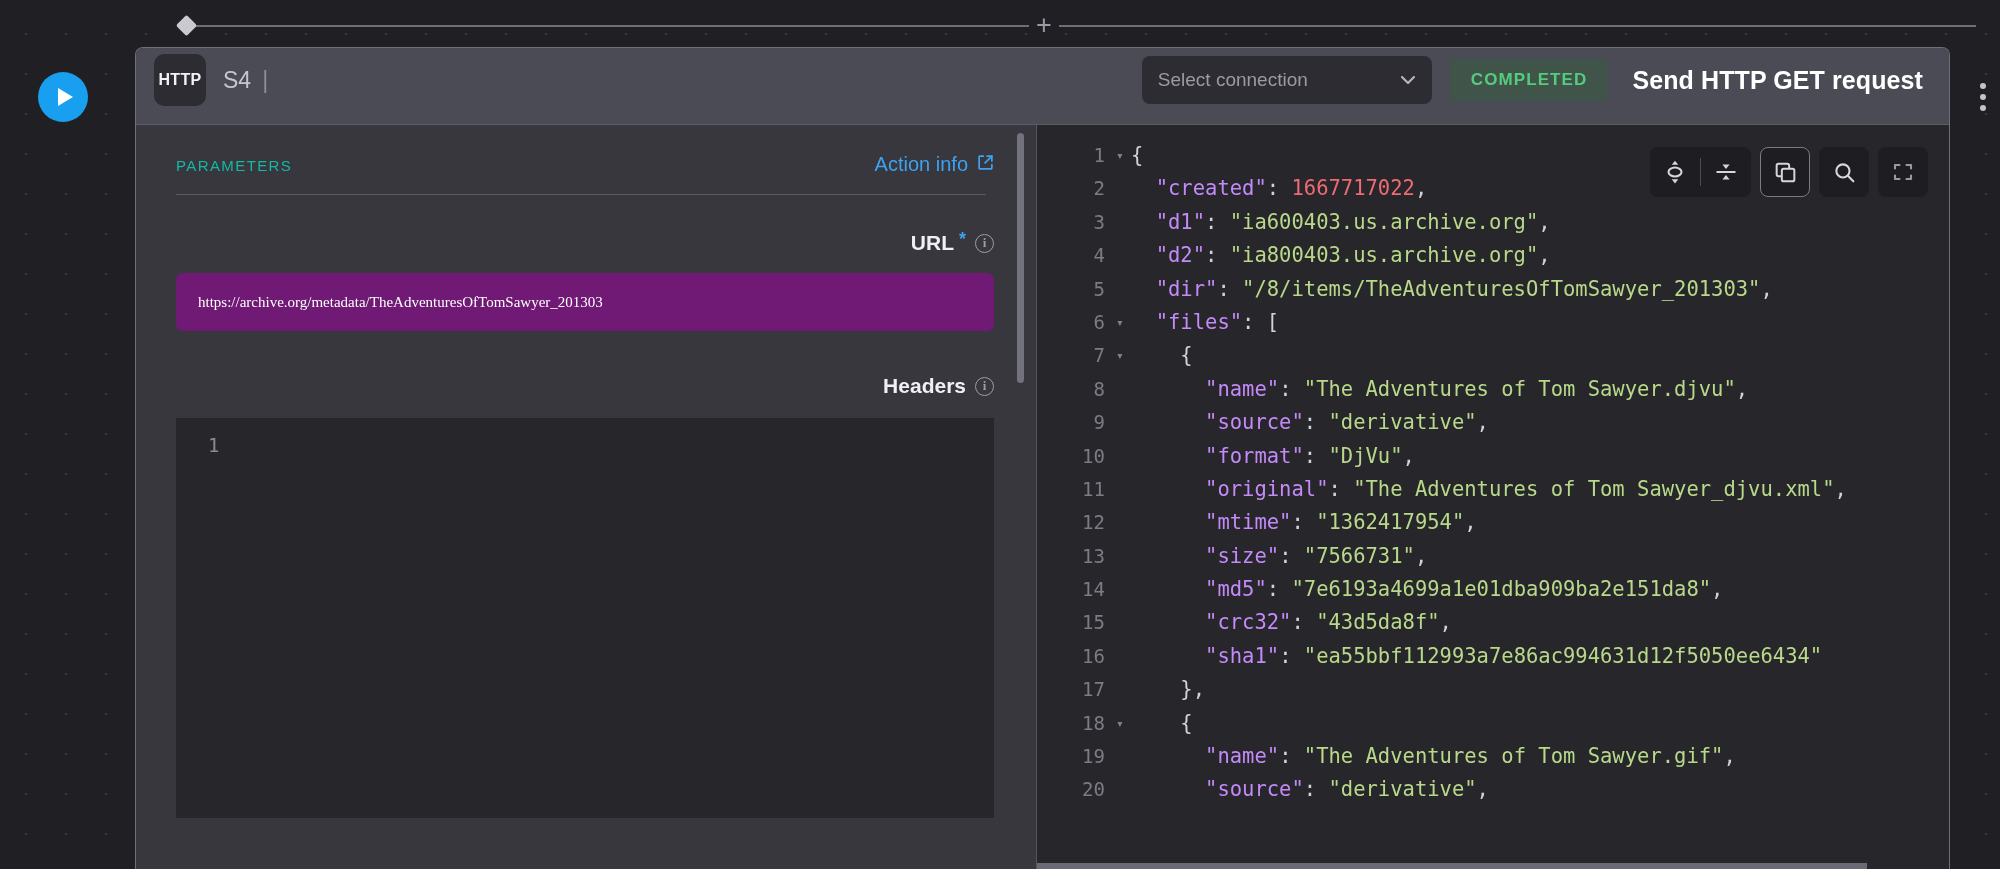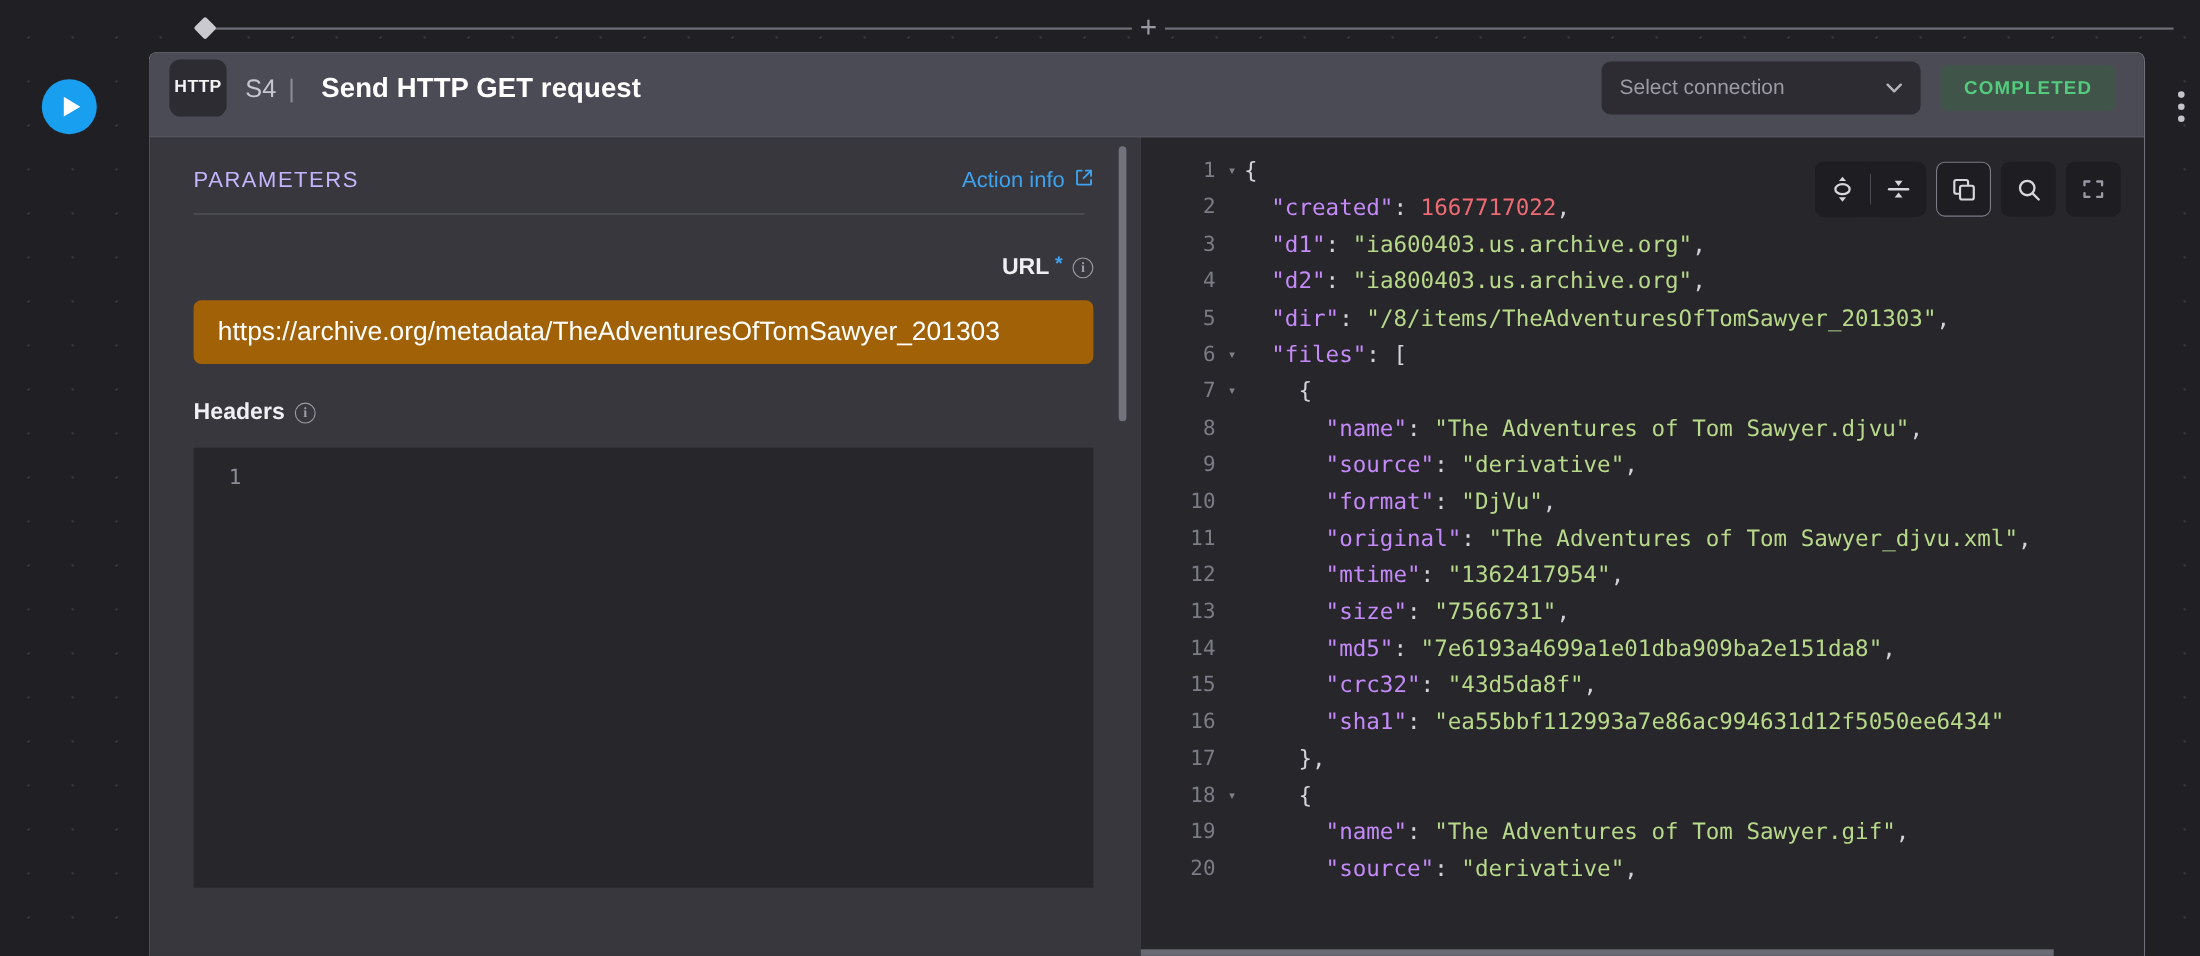--- a/index.html
+++ b/index.html
@@ -214,22 +214,22 @@
     position: relative;
     overflow: hidden;
     padding: 28px 42px 0 40px;
   }
   #params-head {
     display: flex;
     align-items: baseline;
     padding-bottom: 18px;
   }
   #params-title {
-    color: #c4b5fd;
-    font-size: 20px;
+    color: #14b8a6;
+    font-size: 15px;
     letter-spacing: 1.4px;
   }
   #action-info {
     margin-left: auto;
     color: #3da2f0;
     font-size: 20px;
     display: flex;
     align-items: flex-end;
     gap: 9px;
     cursor: pointer;
@@ -259,32 +259,33 @@
     line-height: 16px;
     text-align: center;
     cursor: pointer;
     flex: 0 0 19px;
   }
   #url-label { margin-top: 36px; justify-content: flex-end; }
   #url-input {
     margin-top: 18px;
     height: 58px;
     width: 818px;
-    background: #a16207;
+    background: #701a75;
     border-radius: 7px;
     display: flex;
     align-items: center;
     padding: 0 22px;
     color: #ffffff;
-    font-size: 24px;
+    font-size: 15px;
     cursor: text;
     overflow: hidden;
     white-space: nowrap;
-  }
-  #headers-label { margin-top: 32px; }
+    font-family: Liberation Serif, serif;
+  }
+  #headers-label { margin-top: 43px; justify-content: flex-end; }
   #headers-editor {
     margin-top: 20px;
     width: 818px;
     height: 400px;
     background: #26262b;
     font-family: "DejaVu Sans Mono", monospace;
     padding: 16px 0 0 0;
     overflow: hidden;
   }
   #headers-editor .ln {
@@ -408,33 +409,33 @@
     <i></i>
     <i></i>
   </div>
 
   <div id="node-card">
 
     <div id="node-header">
       <div id="http-badge">HTTP</div>
       <div id="node-step">S4</div>
       <div id="node-sep">|</div>
-      <div id="node-title">Send HTTP GET request</div>
-
       <div id="header-right">
         <div id="connection-select">
           <span class="val">Select connection</span>
           <span class="chev">
             <svg width="16" height="10" viewBox="0 0 16 10" fill="none">
                 <path d="M2 2 L8 8 L14 2" stroke="#b5b5bd" stroke-width="2.2" stroke-linecap="round" stroke-linejoin="round"></path>
               </svg>
           </span>
         </div>
         <div id="status-badge">COMPLETED</div>
       </div>
+
+      <div id="node-title">Send HTTP GET request</div>
     </div>
 
     <div id="node-body">
 
       <div id="params-pane">
         <div id="params-head">
           <div id="params-title">PARAMETERS</div>
           <div id="action-info">
             <span>Action info</span>
             <span>

